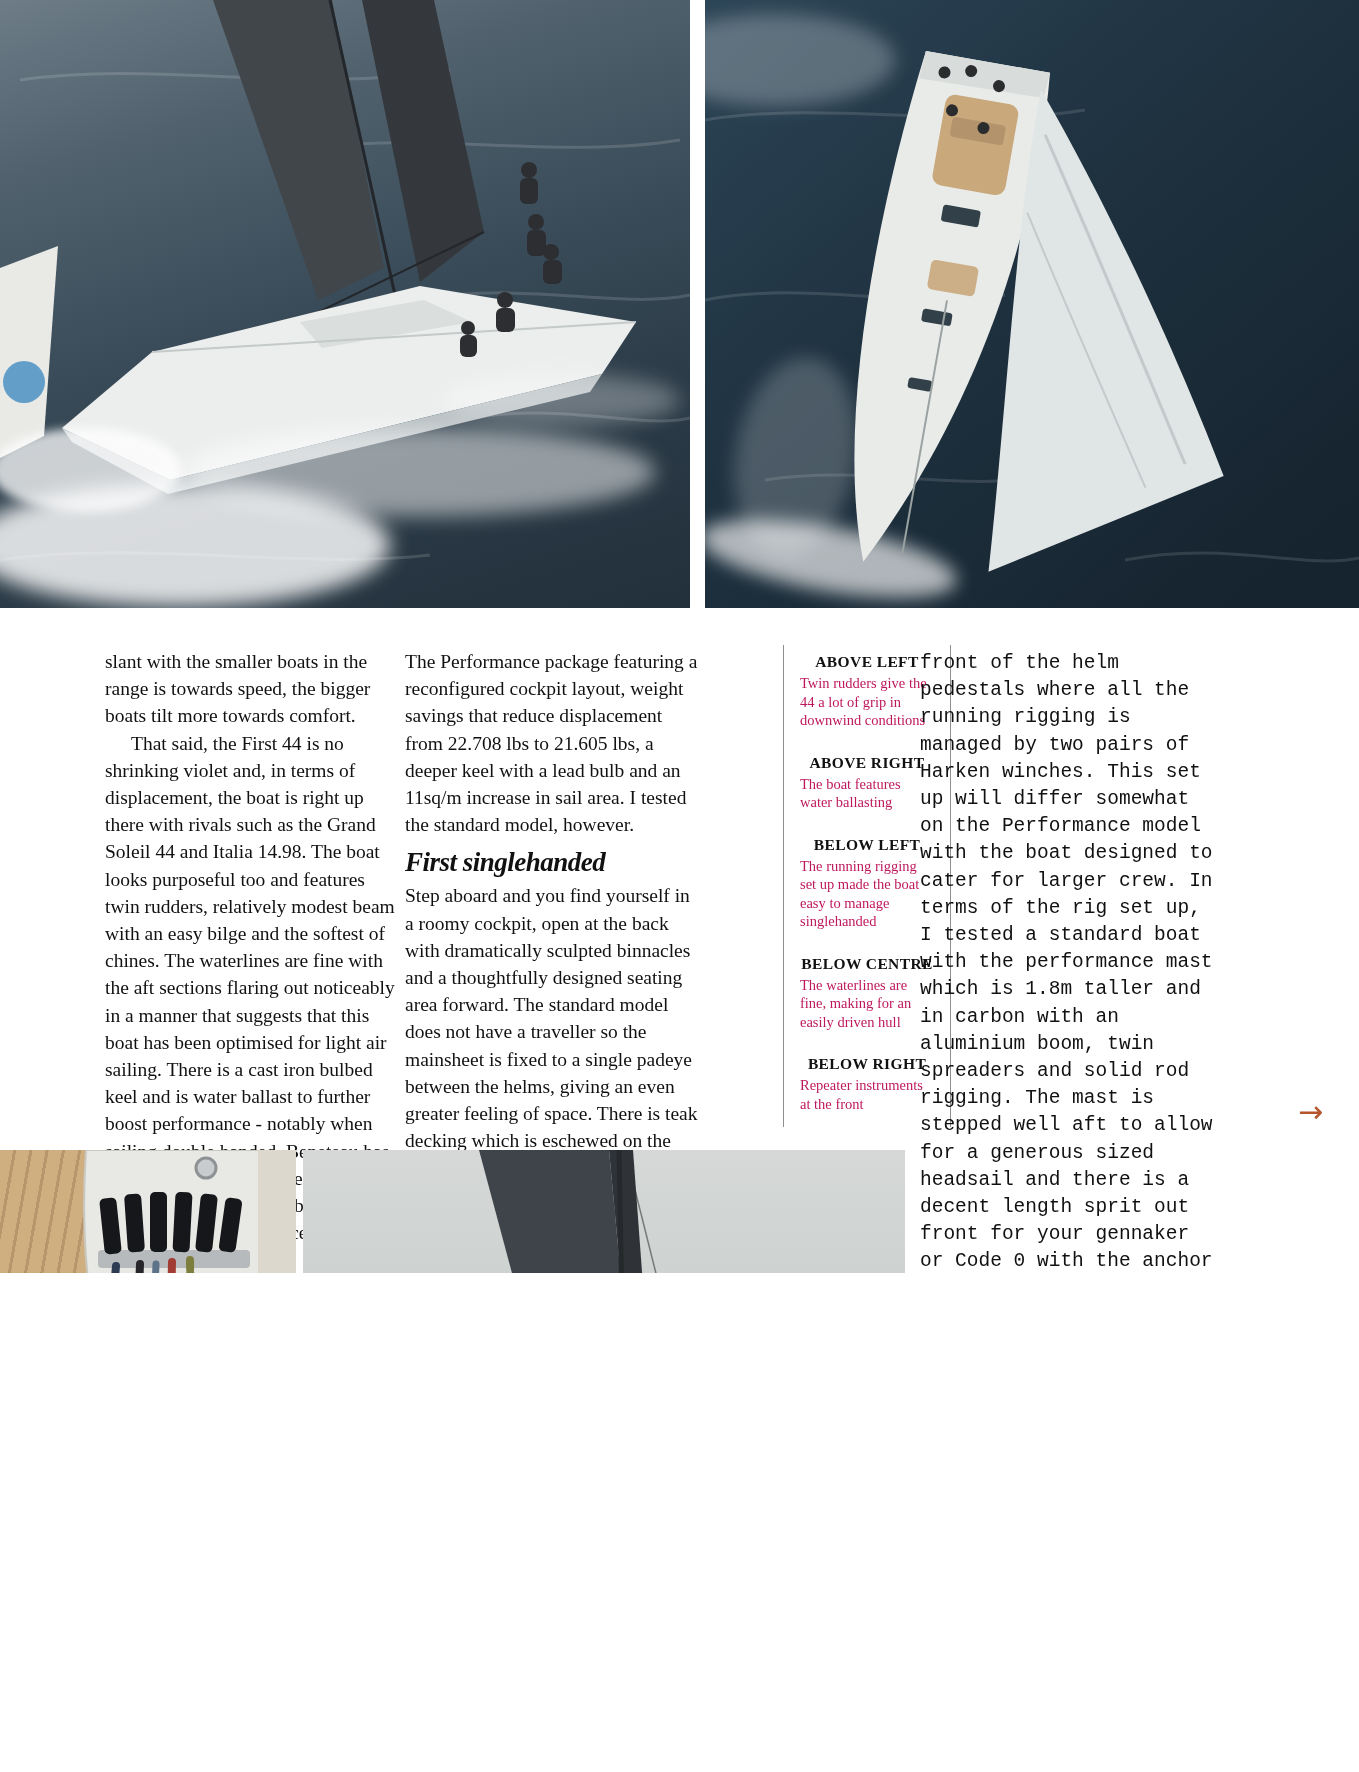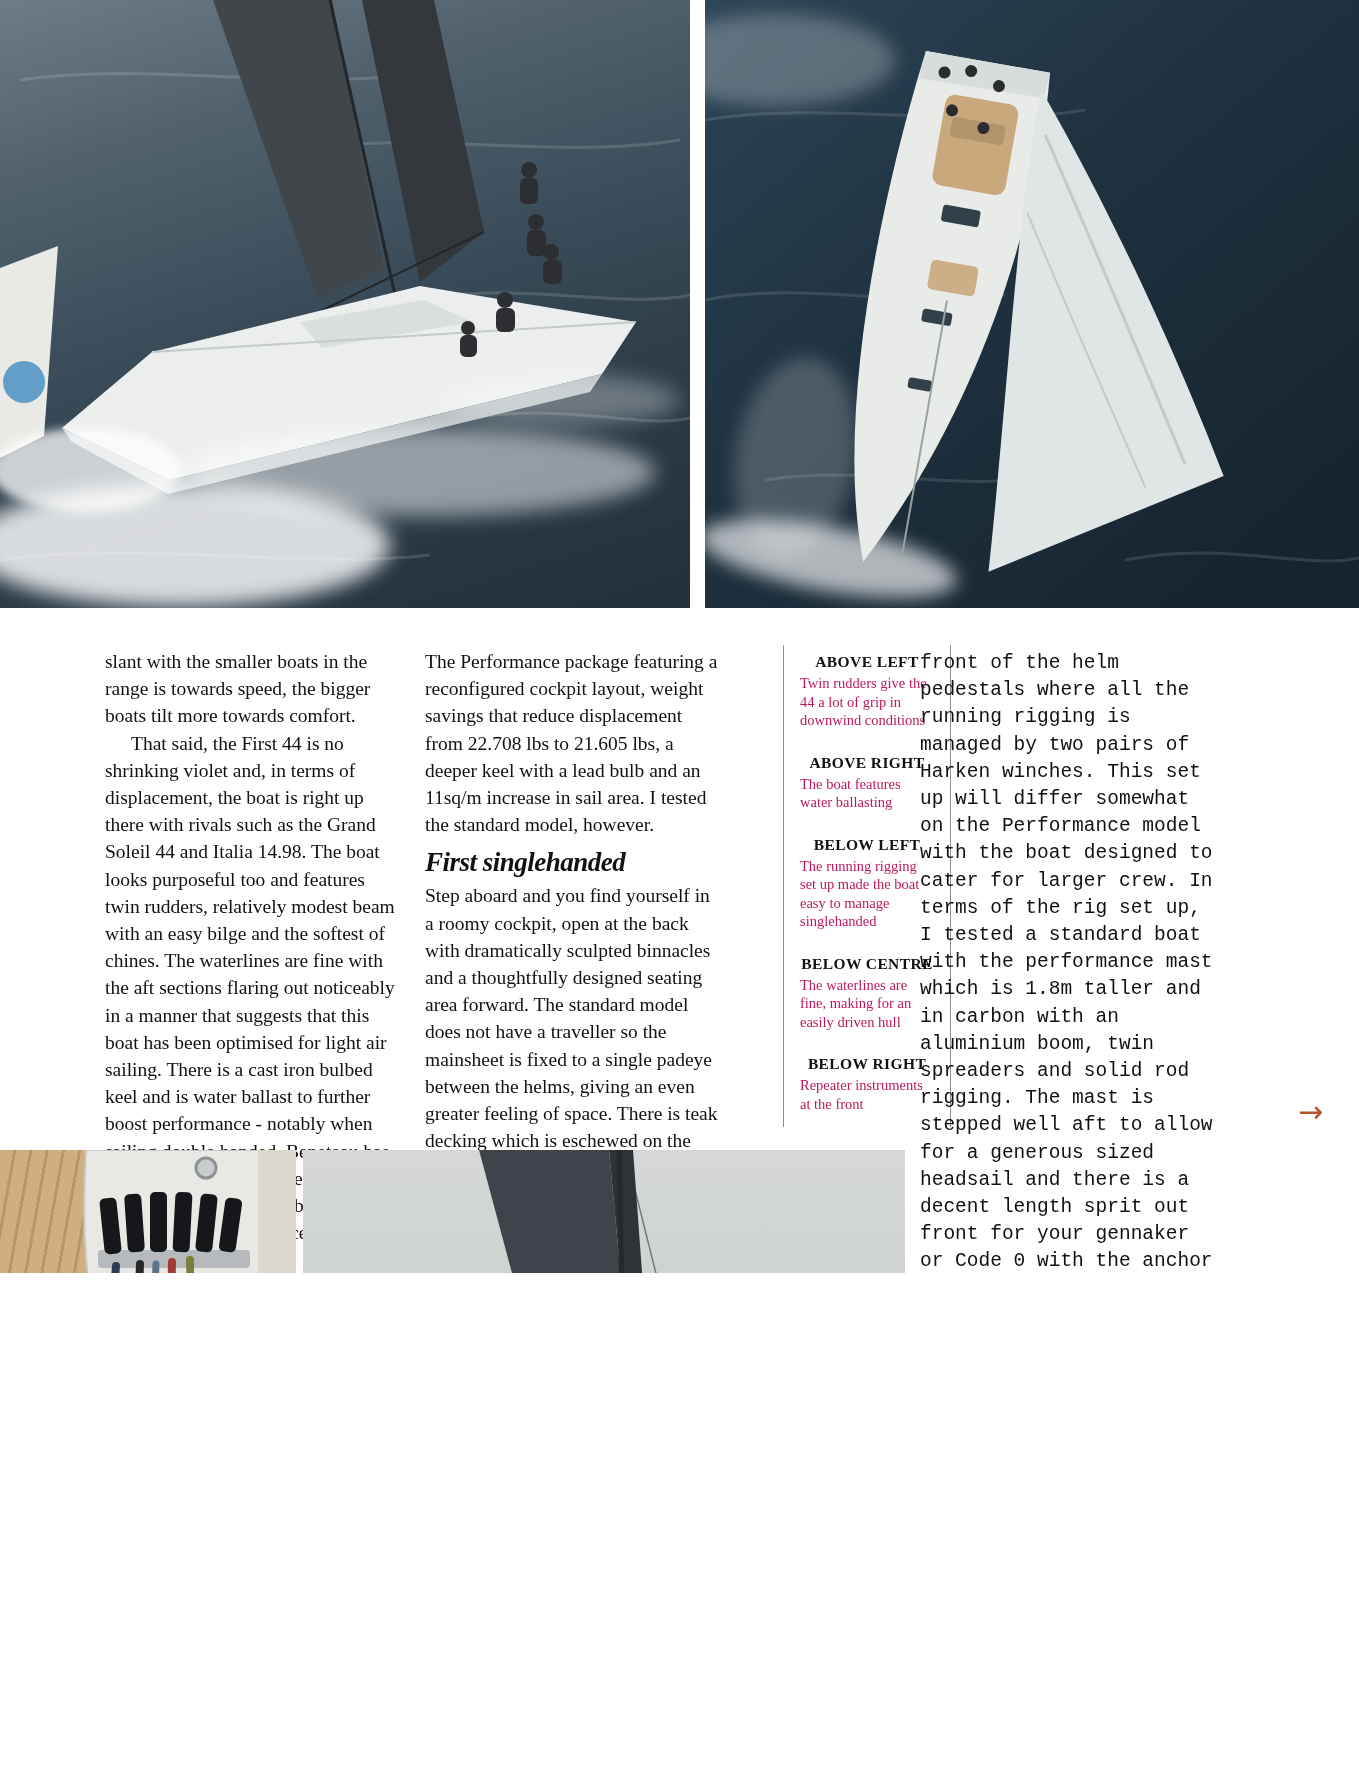--- a/index.html
+++ b/index.html
@@ -22,21 +22,21 @@
     background:linear-gradient(#d5d8d7 0%,#cbd0ce 30%,#a9b2ad 40%,#97a2a4 48%,#8b969a 100%); }
   .photo-bot-narrow { left:912px; top:1300px; width:105px; height:472px;
     background:linear-gradient(#c6c9c8,#b0b5b4 40%,#989e9e); }
   .photo-bot-right { left:1032px; top:1300px; width:327px; height:472px;
     background:linear-gradient(100deg,#e5e8e3 0%,#dadestroyed 0, #dadcd7 40%,#c4ccca 70%,#aab6b8 100%);
     background:linear-gradient(100deg,#e5e8e3 0%,#dadcd7 40%,#c4ccca 70%,#aab6b8 100%); }
 
   .col { position:absolute; top:648px; font-size:19.5px; line-height:27.2px; }
   .col p { margin:0; }
   .col1 { left:105px; width:293px; }
-  .col2 { left:405px; width:293px;margin-left:20px; }
+  .col2 { left:405px; width:293px; }
   .col3 { left:920px; width:300px; top:650px;font-family:Liberation Mono, monospace; }
   .indent { text-indent:26px; }
   .section-heading {
     font-size:27px; font-weight:bold; font-style:italic;
     letter-spacing:-0.5px; margin:9px 0 5px 0; line-height:30px;
   }
   .vrule { position:absolute; top:645px; width:1px; height:482px; background:#8f8f8f; }
   .vrule-1 { left:783px; }
   .vrule-2 { left:950px; }
 

